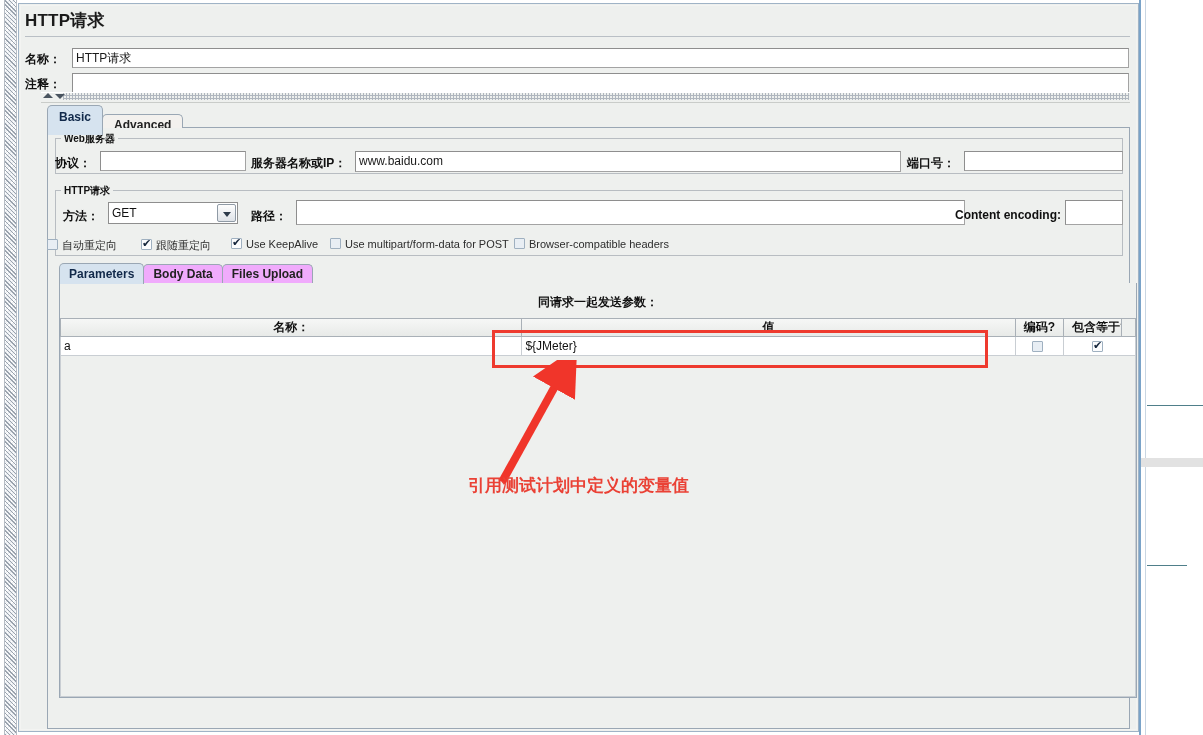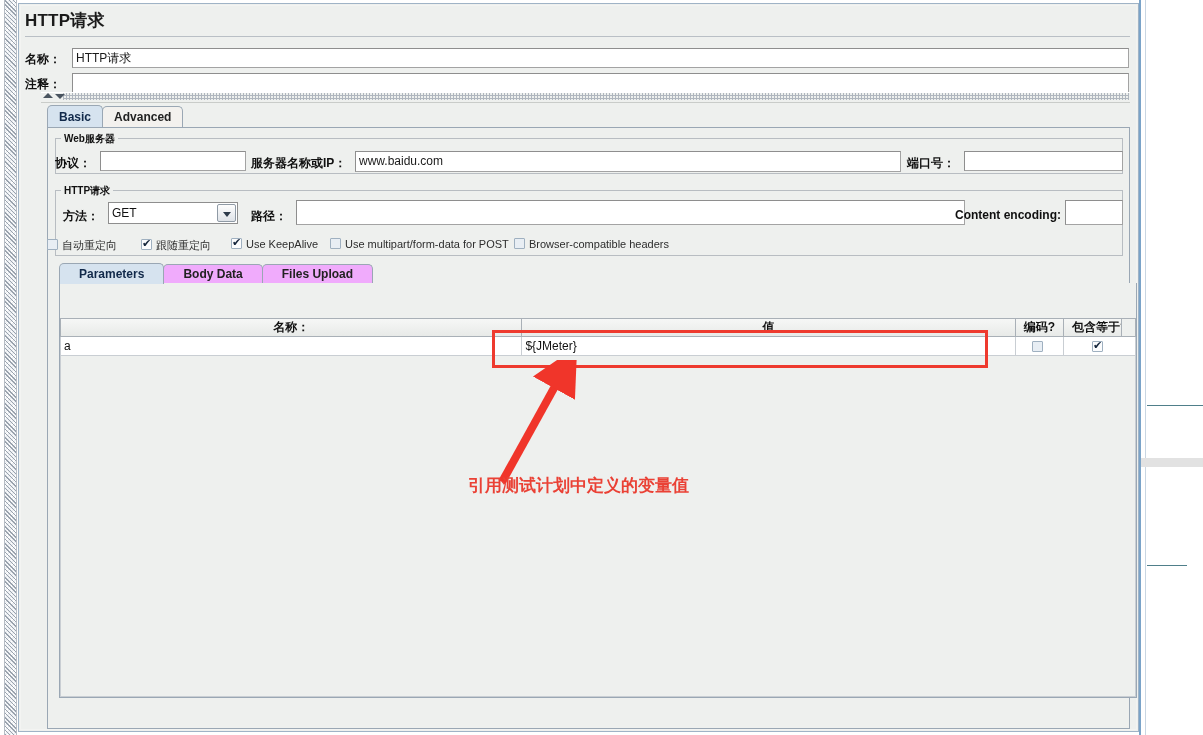--- a/index.html
+++ b/index.html
@@ -91,21 +91,21 @@
   
   .tabstrip { position:absolute; left:28px; top:101px; height:22px; }
   .tab {
     position: relative; display:inline-block; height:21px; line-height:20px;
     padding: 0 11px; font-size:12px; font-weight:bold;
     border:1px solid #9aa7b4; border-bottom:none;
     border-radius: 5px 5px 0 0;
     box-sizing:border-box; margin-right:-1px;
     vertical-align:bottom;
   }
-  .tab.sel { background:#d6e3ef; color:#11294a; height:22px; line-height:22px; z-index:3; }
+  .tab.sel { background:#d6e3ef; color:#11294a; height:30px; line-height:22px; z-index:3; }
   .tab.unsel { background:#f3f1ee; color:#222; }
   .tab-underline {
     position:absolute; left:28px; top:123px; width:1083px; height:1px; background:#9aa7b4;
   }
 
   
   .content {
     position:absolute; left:28px; top:124px; width:1083px; height:601px;
     background:#eef0ee; border:1px solid #9aa7b4; border-top:none;
     box-sizing:border-box;
@@ -149,21 +149,21 @@
   .cbbox.checked { background:#fbfcfd; }
   .cbbox.checked::after{
     content:"✔"; position:absolute; left:0px; top:-4px;
     font-size:11px; line-height:14px; color:#13243a; font-weight:bold;
   }
 
   
   .tabstrip2 { position:absolute; left:40px; top:259px; height:20px; }
   .tab2 {
     position:relative; display:inline-block; height:20px; line-height:19px;
-    padding:0 19px; font-size:12px; font-weight:bold;
+    padding:0 9px; font-size:12px; font-weight:bold;
     border:1px solid #9aa7b4; border-bottom:none; border-radius:5px 5px 0 0;
     box-sizing:border-box; margin-right:-1px; vertical-align:bottom;
   }
   .tab2.sel{ background:#d6e3ef; color:#11294a; height:21px; line-height:20px; z-index:3;}
   .tab2.unsel{ background:#f0abfc; color:#222; }
 
   .params-panel{
     position:absolute; left:40px; top:279px; width:1078px; height:415px;
     background:#eef0ee; border:1px solid #9aa7b4; border-top:none; box-sizing:border-box;
   }
@@ -319,20 +319,21 @@
       </span>
       <span class="cbitem" style="left:467px;">
         <span class="cbbox"></span><span>Browser-compatible headers</span>
       </span>
     </div>
 
     <div class="tabstrip2">
       <span class="tab2 sel">Parameters</span><span class="tab2 unsel">Body Data</span><span class="tab2 unsel">Files Upload</span>
     </div>
     <div class="params-panel"></div>
+    <div class="params-caption">同请求一起发送参数：</div>
 
     <div class="tbl-body-bg"></div>
 
     <div class="tbl">
       <div class="thead">
         <div class="th" style="width:477px;">名称：</div>
         <div class="th" style="width:509px;">值</div>
         <div class="th" style="width:50px;">编码?</div>
         <div class="th" style="width:74px;">包含等于?</div>
       </div>

